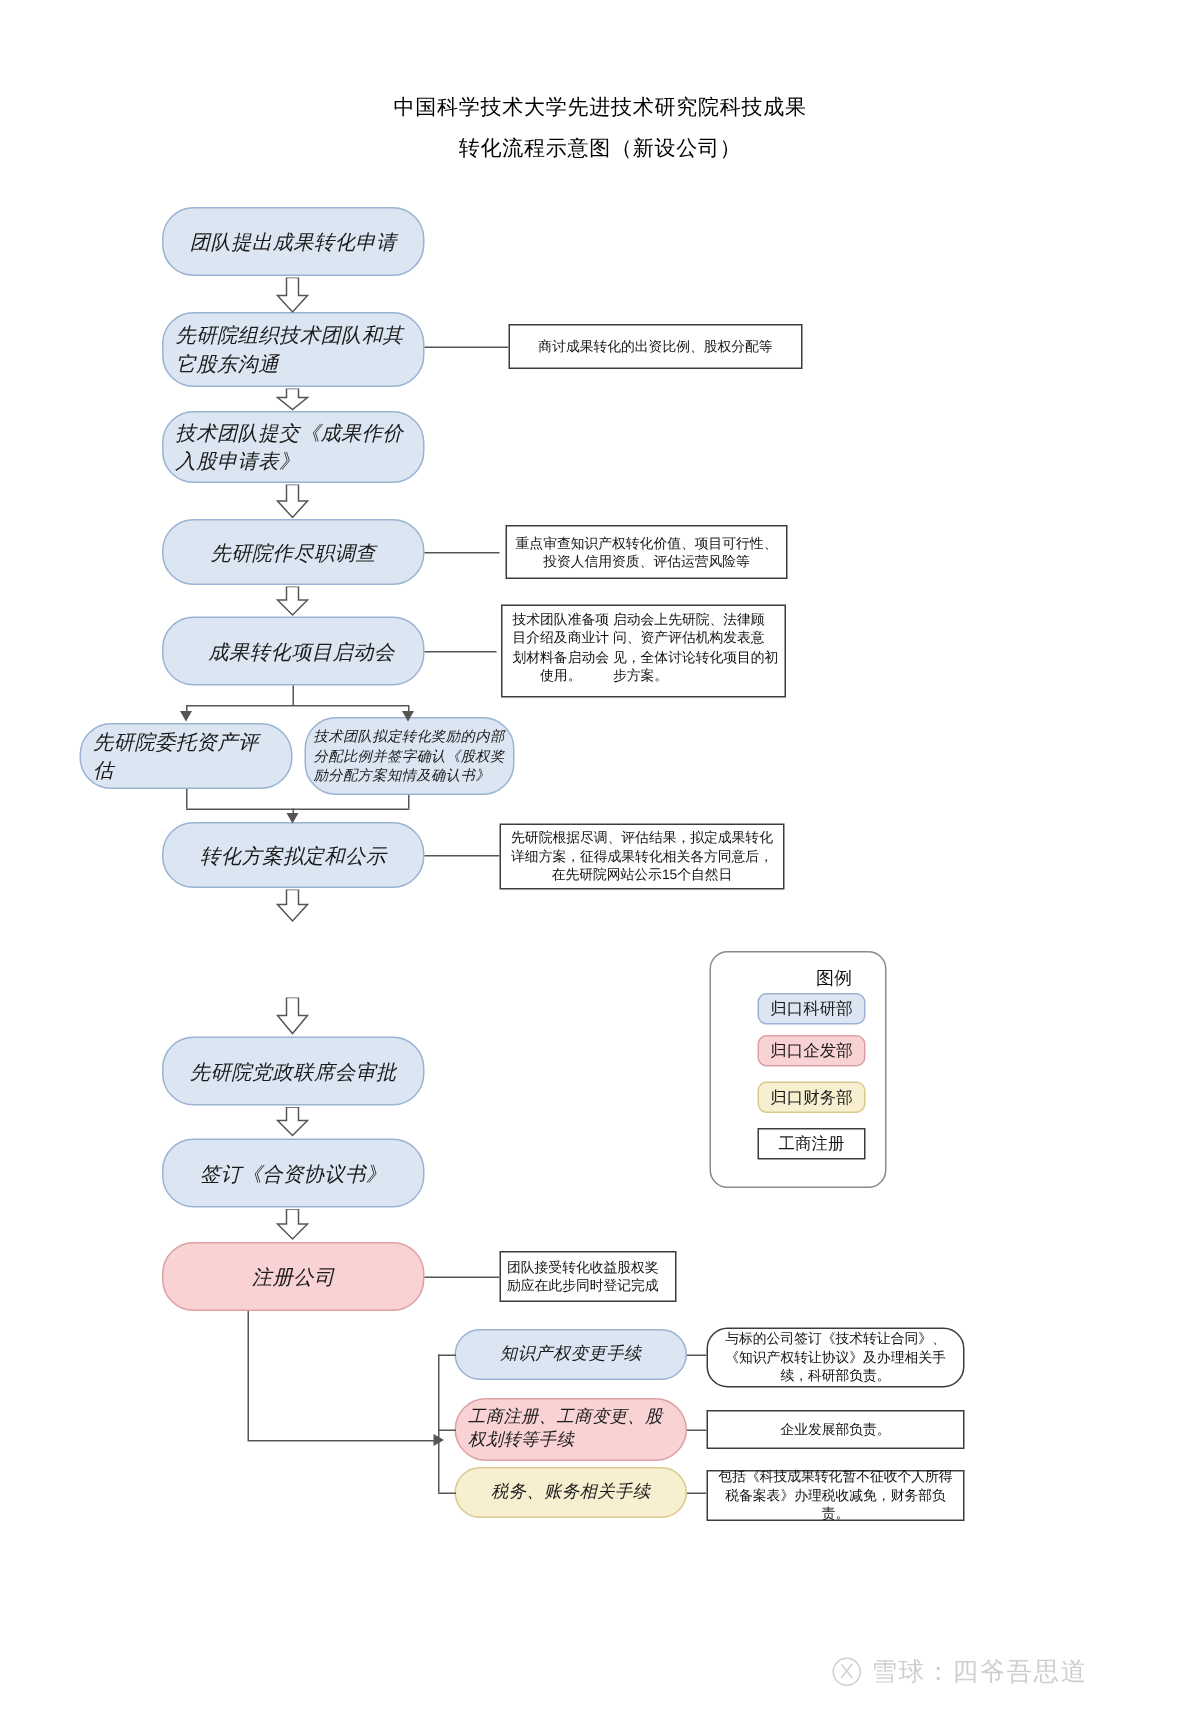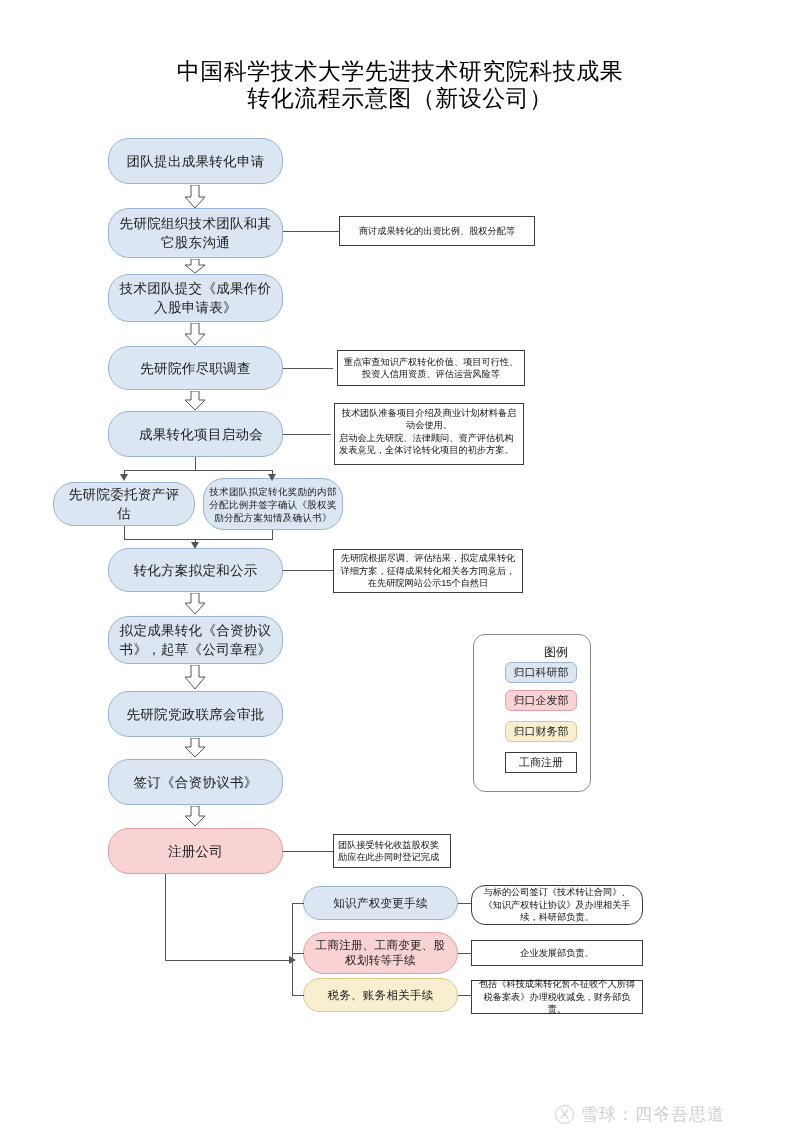--- a/index.html
+++ b/index.html
@@ -10,34 +10,35 @@
     font-family: "Liberation Sans", "DejaVu Sans", sans-serif;
     position: relative;
     overflow: hidden;
     color:#000;
   }
   #canvas { position:absolute; left:0; top:0; width:800px; height:1143px; }
 
   
   .title {
     position:absolute; left:0; top:58px; width:800px;
-    text-align:center; font-size:23px; line-height:27px;
+    text-align:center; font-size:14px; line-height:27px;
     letter-spacing:0.5px; color:#000;
   }
   .title .l2 { display:block; }
 
   
   .node {
     position:absolute;
     border-radius:21px;
     display:flex; align-items:center; justify-content:center;
-    text-align:center;
+    text-align:left;
     font-size:13.5px; line-height:19px;
     padding:2px 8px;
     letter-spacing:0.3px;
+    font-style:italic;
   }
   .node.blue   { background:#dce6f2; border:1px solid #9ab3d4; color:#1a1a1a; }
   .node.pink   { background:#f9d2d4; border:1px solid #dda0a5; color:#1a1a1a; }
   .node.yellow { background:#f8efd0; border:1px solid #d9c98d; color:#1a1a1a; }
   .node.small  { font-size:11.5px; line-height:15px; }
   .node.tiny   { font-size:9.5px; line-height:13px; padding:2px 5px; }
 
   
   .note {
     position:absolute;
@@ -138,21 +139,20 @@
   <div class="node blue" style="left:108px; top:346px; width:175px; height:44px;">先研院作尽职调查</div>
 
   <div class="node blue" style="left:108px; top:411px; width:175px; height:46px;padding-left:19px;">成果转化项目启动会</div>
 
   <div class="node blue" style="left:53px; top:482px; width:142px; height:44px;">先研院委托资产评估</div>
 
   <div class="node blue tiny" style="left:203px; top:478px; width:140px; height:52px;">技术团队拟定转化奖励的内部分配比例并签字确认《股权奖励分配方案知情及确认书》</div>
 
   <div class="node blue" style="left:108px; top:548px; width:175px; height:44px;">转化方案拟定和公示</div>
 
-  <div class="node blue" style="left:108px; top:616px; width:175px; height:48px;">拟定成果转化《合资协议书》，起草《公司章程》</div>
 
   <div class="node blue" style="left:108px; top:691px; width:175px; height:46px;">先研院党政联席会审批</div>
 
   <div class="node blue" style="left:108px; top:759px; width:175px; height:46px;">签订《合资协议书》</div>
 
   <div class="node pink" style="left:108px; top:828px; width:175px; height:46px;">注册公司</div>
 
   <div class="node blue small" style="left:303px; top:886px; width:155px; height:34px;">知识产权变更手续</div>
 
   <div class="node pink small" style="left:303px; top:932px; width:155px; height:42px;">工商注册、工商变更、股权划转等手续</div>
@@ -223,21 +223,21 @@
   <div class="hline" style="left:283px; top:231px; width:56px;"></div>
   <div class="hline" style="left:283px; top:368px; width:50px;"></div>
   <div class="hline" style="left:283px; top:434px; width:48px;"></div>
   <div class="hline" style="left:283px; top:570px; width:50px;"></div>
   <div class="hline" style="left:283px; top:851px; width:50px;"></div>
 
   <div class="note" style="left:339px; top:216px; width:196px; height:30px;">商讨成果转化的出资比例、股权分配等</div>
 
   <div class="note" style="left:337px; top:350px; width:188px; height:36px;">重点审查知识产权转化价值、项目可行性、投资人信用资质、评估运营风险等</div>
 
-  <div class="note" style="left:334px; top:403px; width:190px; height:62px; flex-direction:column; align-items:stretch; justify-content:flex-start; padding:3px 4px;">
+  <div class="note" style="left:334px; top:403px; width:190px; height:62px; flex-direction:row; align-items:stretch; justify-content:flex-start; padding:3px 4px;">
     <div style="text-align:center;">技术团队准备项目介绍及商业计划材料备启动会使用。</div>
     <div style="text-align:left;">启动会上先研院、法律顾问、资产评估机构发表意见，全体讨论转化项目的初步方案。</div>
   </div>
 
   <div class="note" style="left:333px; top:549px; width:190px; height:44px;">先研院根据尽调、评估结果，拟定成果转化详细方案，征得成果转化相关各方同意后，在先研院网站公示15个自然日</div>
 
   <div class="note left" style="left:333px; top:834px; width:118px; height:34px;">团队接受转化收益股权奖励应在此步同时登记完成</div>
 
   <div class="vline" style="left:165px; top:874px; height:86px;"></div>
   <div class="hline" style="left:165px; top:960px; width:125px;"></div>

